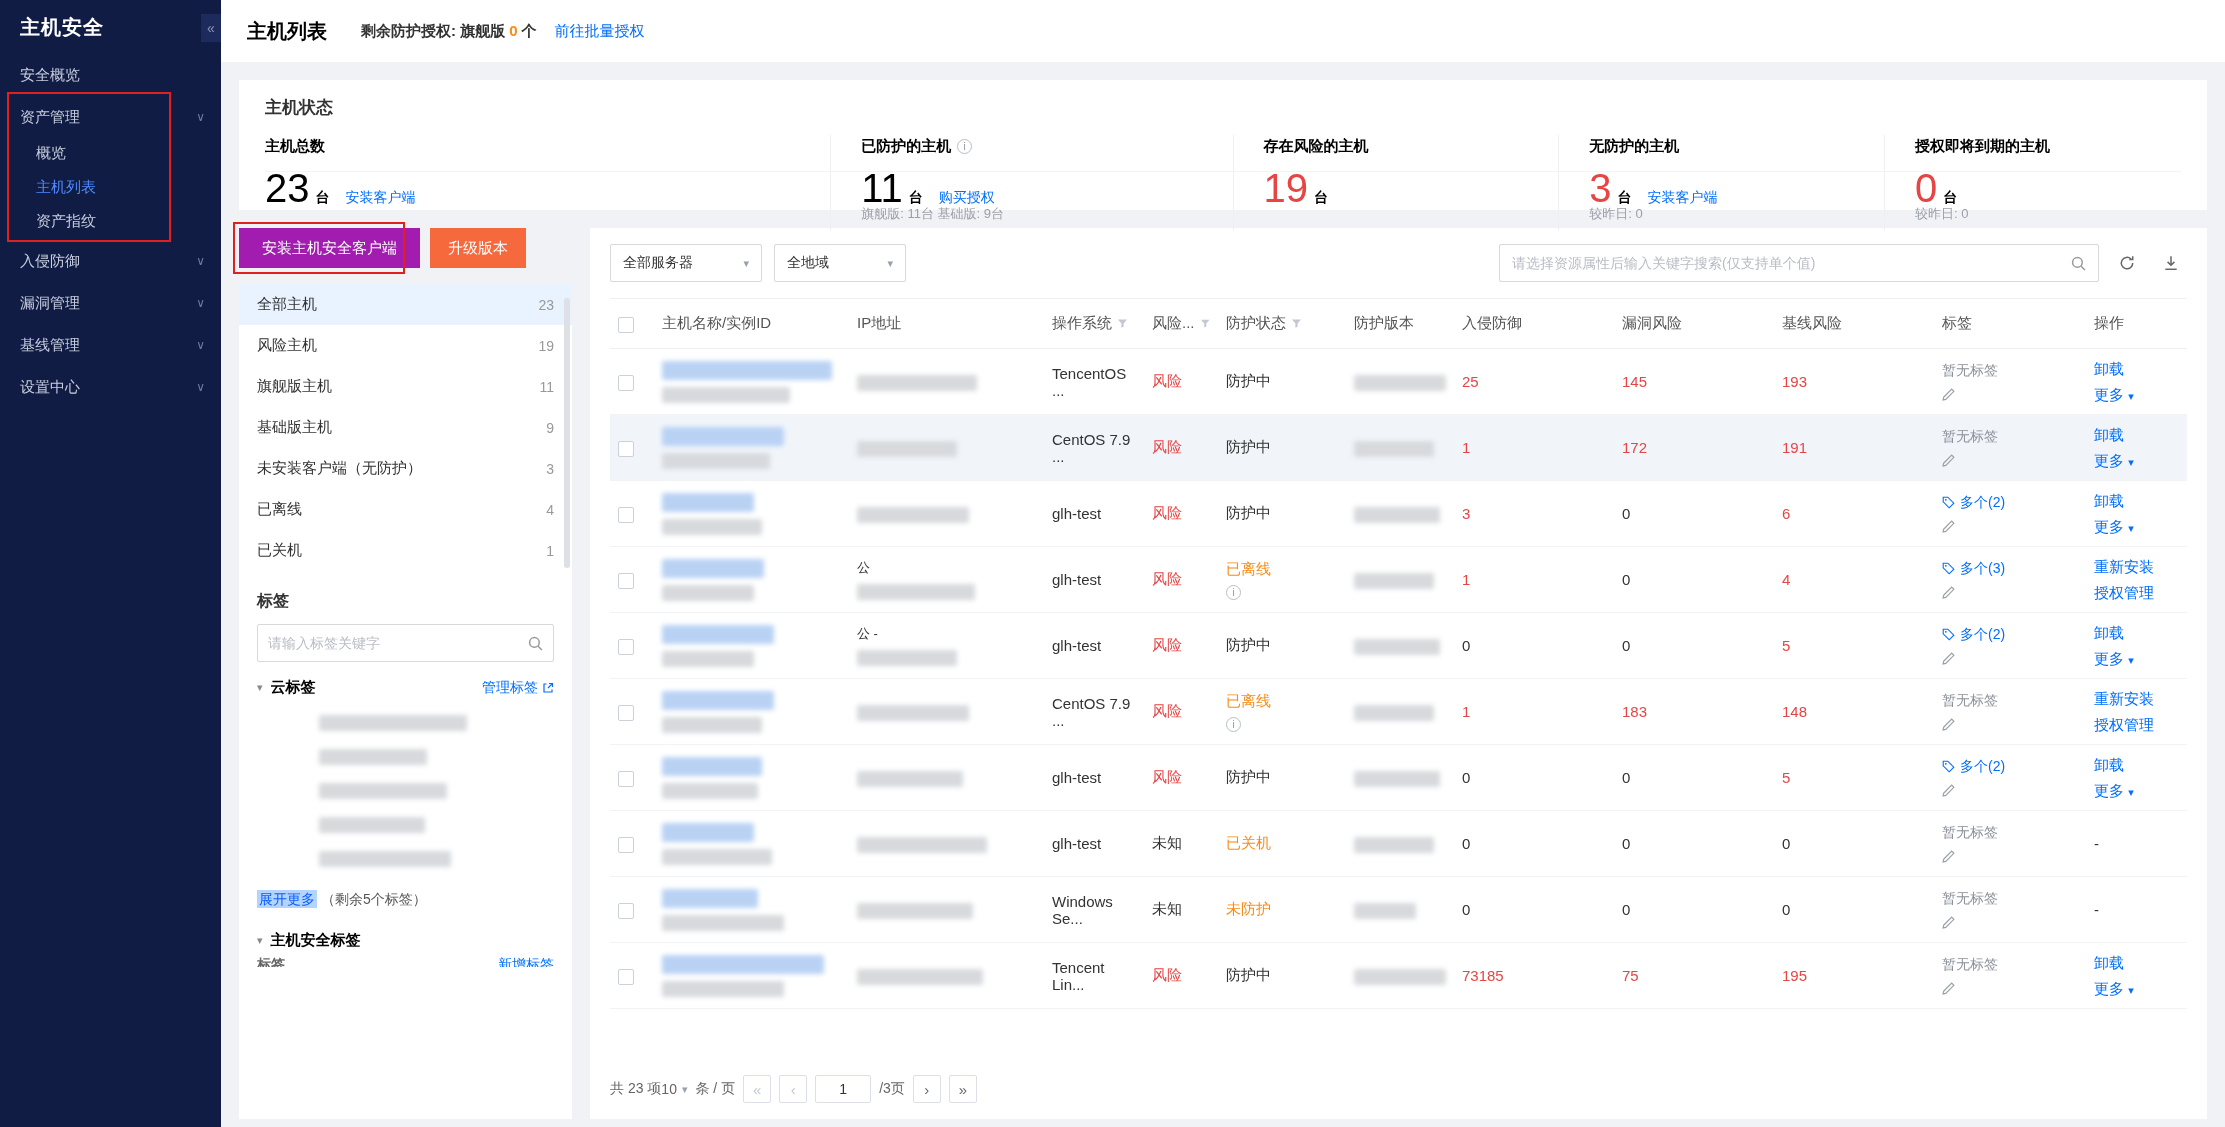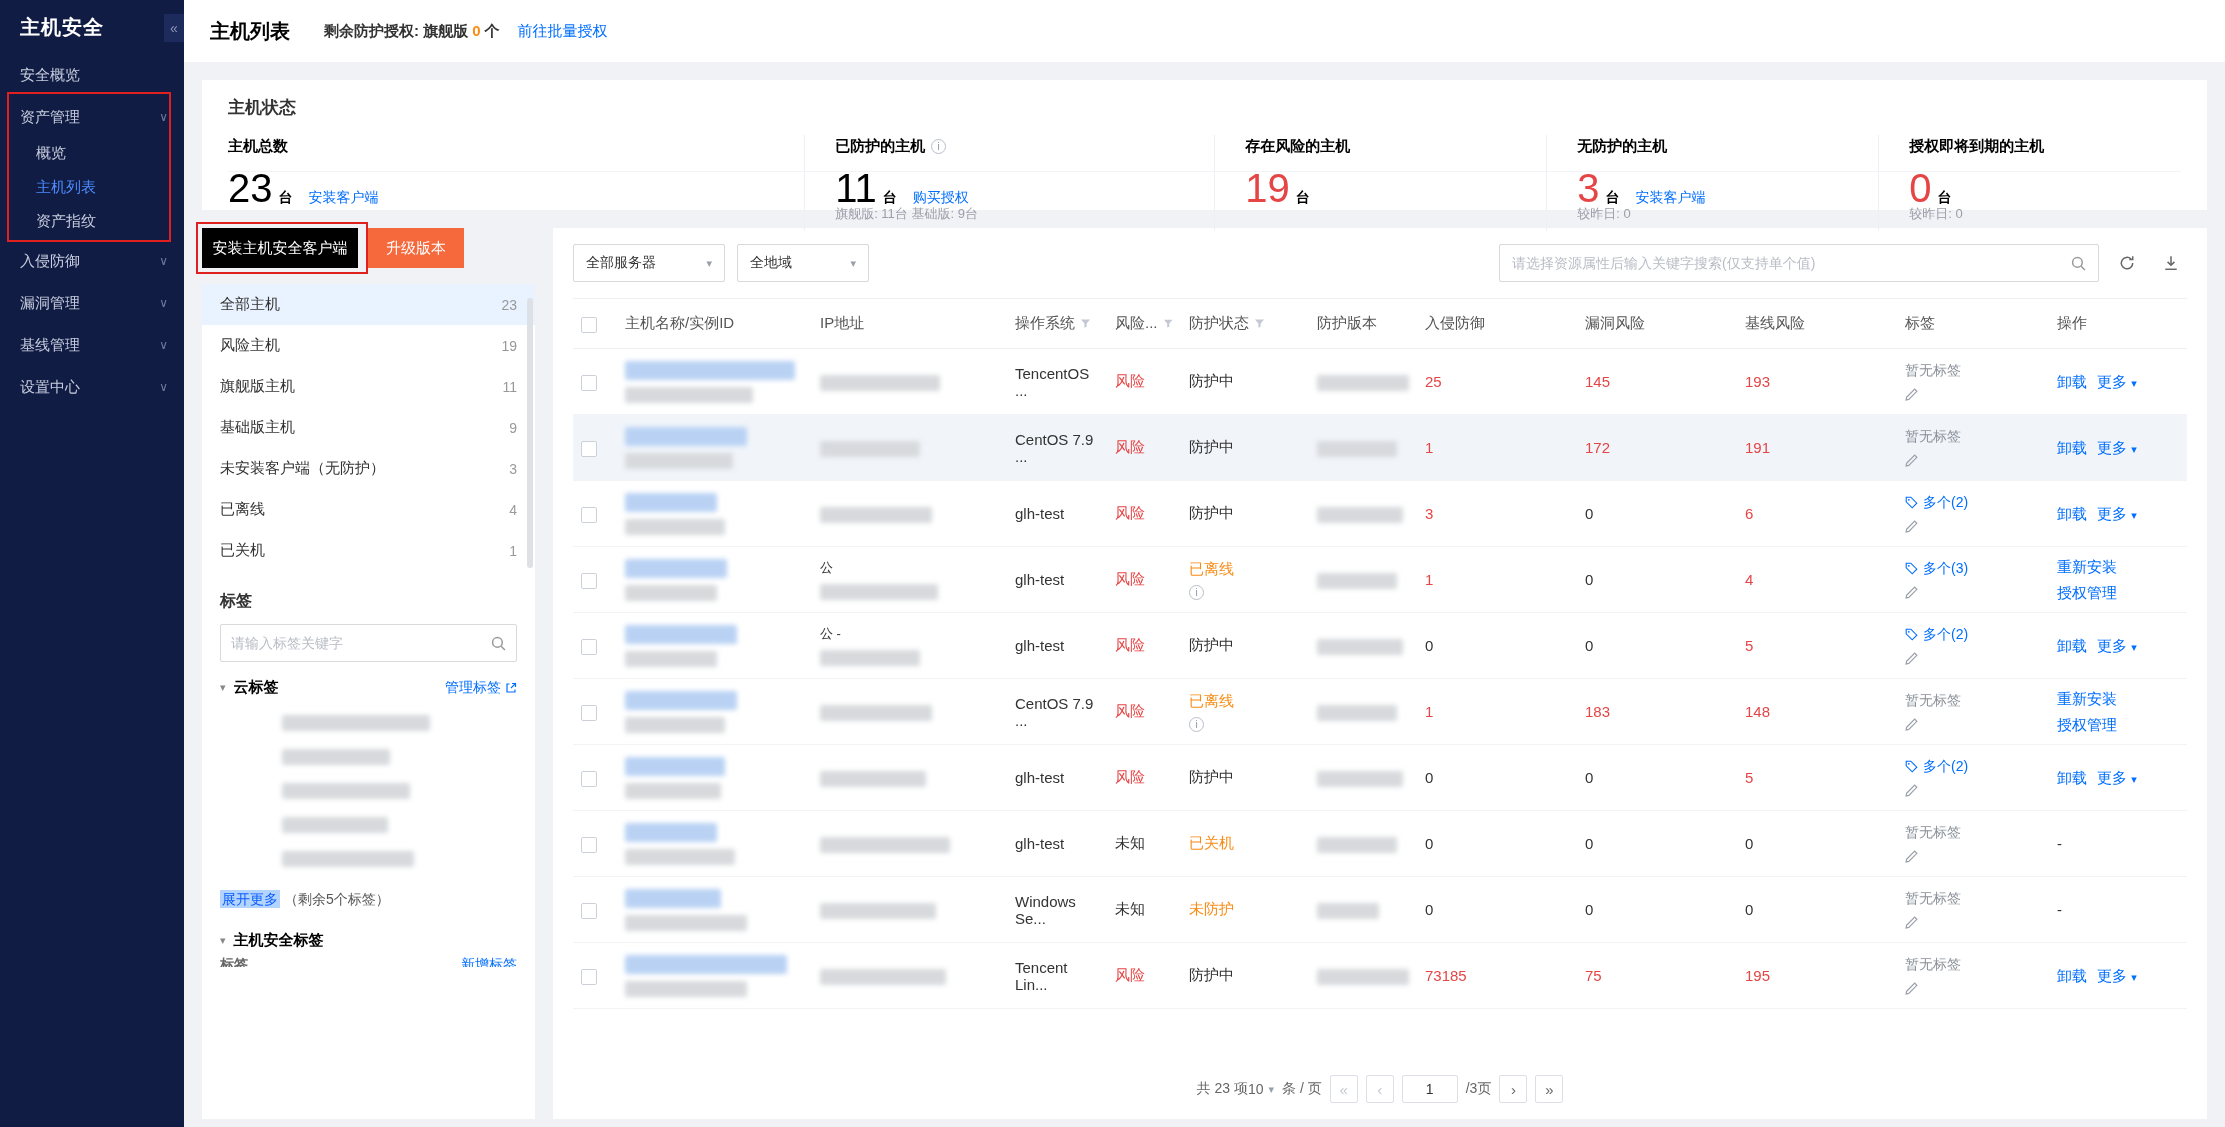--- a/index.html
+++ b/index.html
@@ -3,21 +3,21 @@
 <meta charset="utf-8">
 <style>
   *{box-sizing:border-box;margin:0;padding:0}
   html,body{width:2225px;height:1127px}
   body{font-family:"Liberation Sans","DejaVu Sans",sans-serif;background:#f0f2f5;color:#333;overflow:hidden;font-size:15px}
   a{text-decoration:none}
   .lnk{color:#006eff;cursor:pointer}
   .app{display:flex;height:100%}
 
   
-  .sidebar{width:184px;background:#101c44;color:#c7cdde;position:relative;flex-shrink:0}
+  .sidebar{width:221px;background:#101c44;color:#c7cdde;position:relative;flex-shrink:0}
   .sb-header{display:flex;justify-content:space-between;align-items:flex-start;padding:14px 0 14px 20px}
   .sb-title{color:#fff;font-size:20px;font-weight:bold;letter-spacing:1px}
   .sb-collapse{width:20px;height:28px;background:#1c2a5c;color:#8d97b6;display:flex;align-items:center;justify-content:center;font-size:14px;cursor:pointer}
   .sb-item{height:38px;display:flex;align-items:center;justify-content:space-between;padding:0 16px 0 20px;font-size:15px;cursor:pointer}
   .sb-item.sub{padding-left:36px;height:34px}
   .sb-item.active span{color:#4d8bff}
   .sb-item .chev{color:#6f7a9c;font-size:12px}
   .sb-item.group{margin-top:4px}
   .anno{position:absolute;border:2px solid #e01f1f;pointer-events:none;z-index:9;background:transparent}
   .anno-sidebar{left:7px;top:92px;width:164px;height:150px}
@@ -48,21 +48,21 @@
   .stat .valrow .lnk{margin-left:16px;font-size:14px}
   .stat .foot{position:absolute;left:inherit;bottom:8px;font-size:13px;color:#9b9fa8}
   .stat+.stat .foot{left:30px}
   .i-circle{display:inline-flex;width:15px;height:15px;border:1px solid #b9bfc9;border-radius:50%;color:#8d939e;font-size:10px;align-items:center;justify-content:center;font-weight:normal;flex-shrink:0}
 
   
   .body-row{display:flex;gap:18px;margin-top:18px;flex:1;min-height:0}
   .left-col{width:333px;flex-shrink:0;display:flex;flex-direction:column}
   .btn-row{display:flex;gap:10px;position:relative;margin-bottom:16px;flex-shrink:0}
   .btn{height:40px;font-size:15px;border:none;cursor:pointer;font-family:inherit;color:#fff}
-  .btn-primary{background:#000000;width:156px}
+  .btn-primary{background:#a21caf;width:181px}
   .btn-orange{background:#f5693d;padding:0 18px}
   .anno-btn{left:-6px;top:-6px;width:172px;height:52px}
 
   .left-panel{background:#fff;flex:1;position:relative;overflow:hidden;min-height:0}
   .cat-title{font-size:16px;font-weight:bold;padding:16px 18px 10px}
   .cats{list-style:none}
   .cats li{height:41px;display:flex;align-items:center;justify-content:space-between;padding:0 18px;font-size:15px;cursor:pointer}
   .cats li.active{background:#e9f2ff}
   .cats .cnt{color:#999;font-size:14px}
   .tag-sec-title{font-size:16px;font-weight:bold;padding:20px 18px 12px}
@@ -108,21 +108,21 @@
   .ip-pre{font-size:13px;color:#333;margin-bottom:4px}
   .tagline{display:flex;align-items:center;gap:5px;color:#006eff}
   .tagline .lnk{font-size:14px}
   .pencil{margin-top:7px;cursor:pointer;line-height:0}
   .dim{color:#8a9099;font-size:14px}
   .dash{color:#333}
   .actcell{line-height:1.7}
   .actcell .lnk{margin-right:10px;white-space:nowrap}
   .num{font-size:15px}
 
-  .table-footer{display:flex;justify-content:center;align-items:center;padding:14px 0 16px;margin-top:auto;flex-shrink:0}
+  .table-footer{display:flex;justify-content:flex-start;align-items:center;padding:14px 0 16px;margin-top:auto;flex-shrink:0}
   .total{font-size:14px;color:#666}
   .pager{display:flex;align-items:center;gap:8px;font-size:14px;color:#666}
   .psize{display:flex;align-items:center;gap:5px;cursor:pointer}
   .pbtn{width:28px;height:28px;border:1px solid #dcdfe5;border-radius:2px;display:flex;align-items:center;justify-content:center;color:#c2c7cf;background:#fff;cursor:pointer;font-size:15px}
   .pbtn.en{color:#666}
   .pinput{width:56px;height:28px;border:1px solid #dcdfe5;border-radius:2px;text-align:center;font-size:14px;color:#333;font-family:inherit}
 </style>
 </head>
 <body>
 

